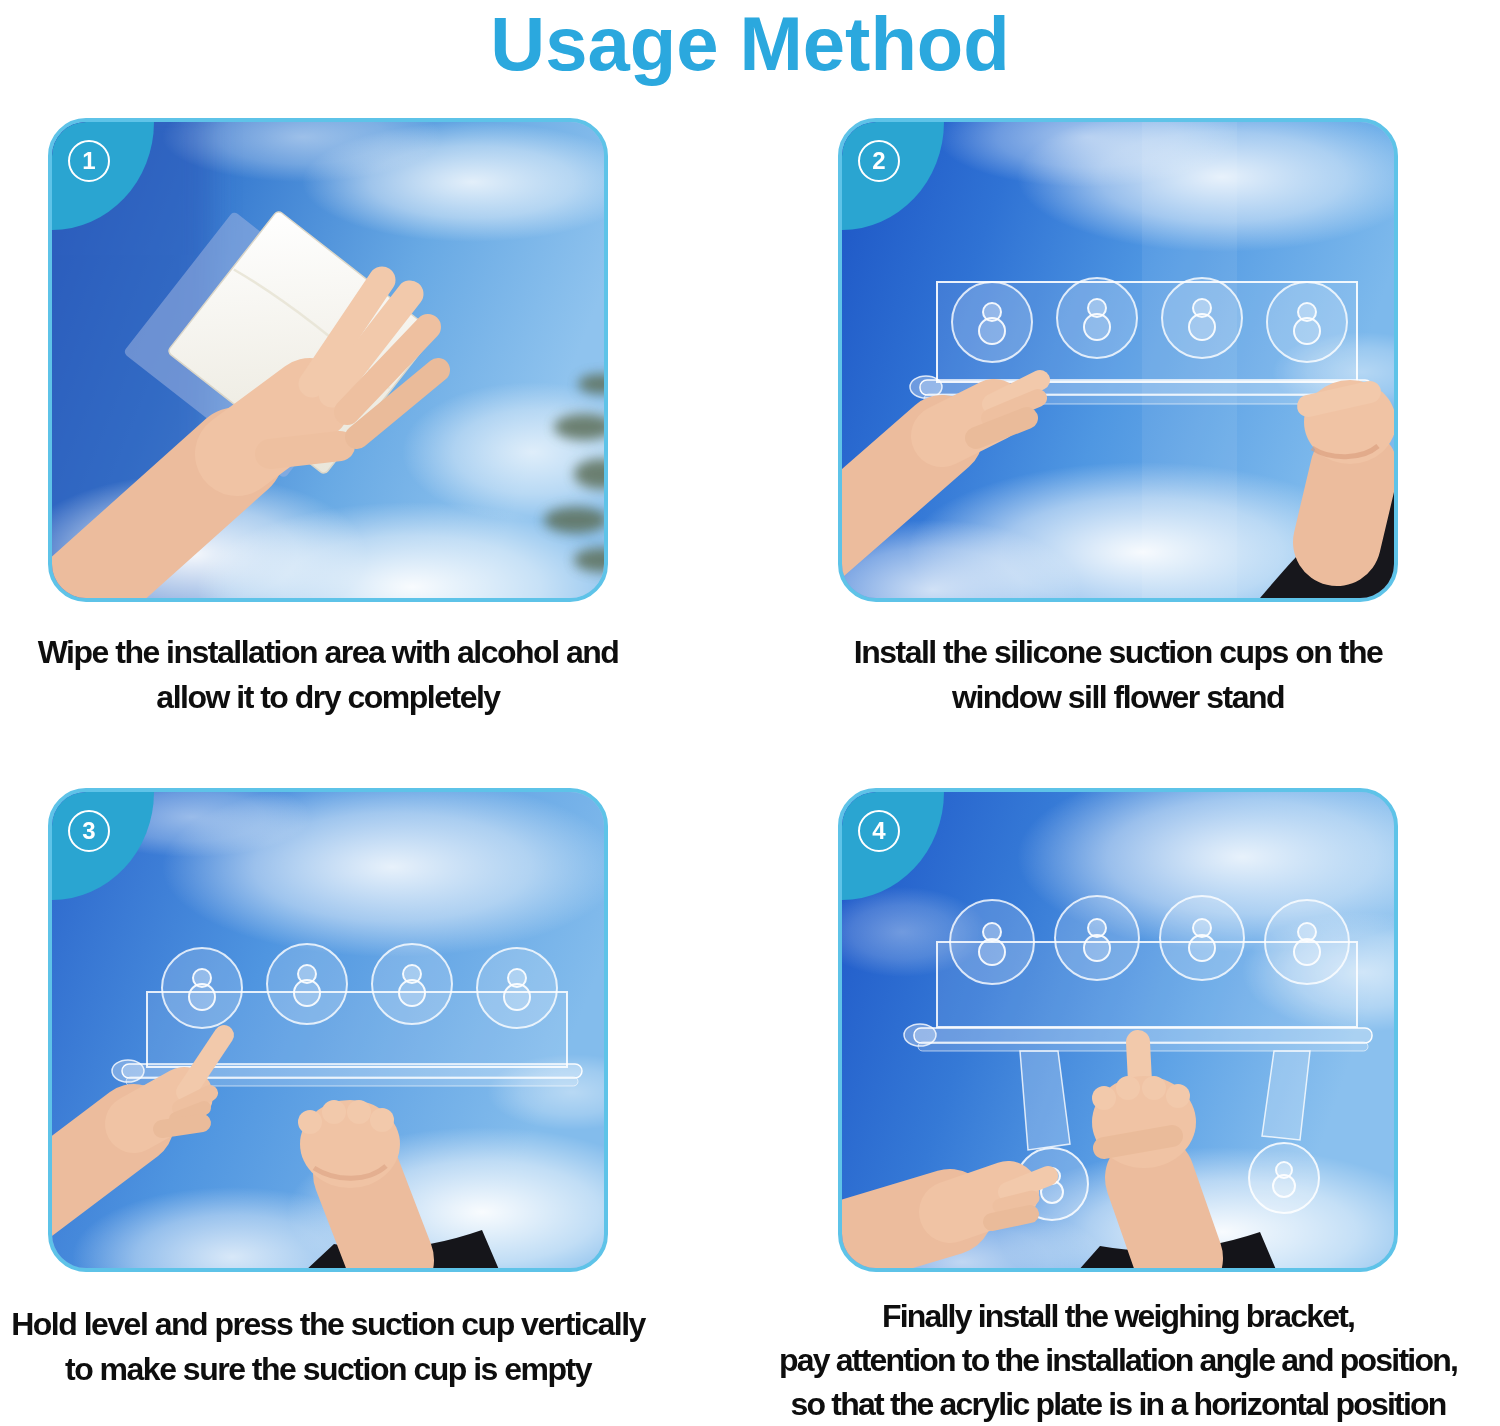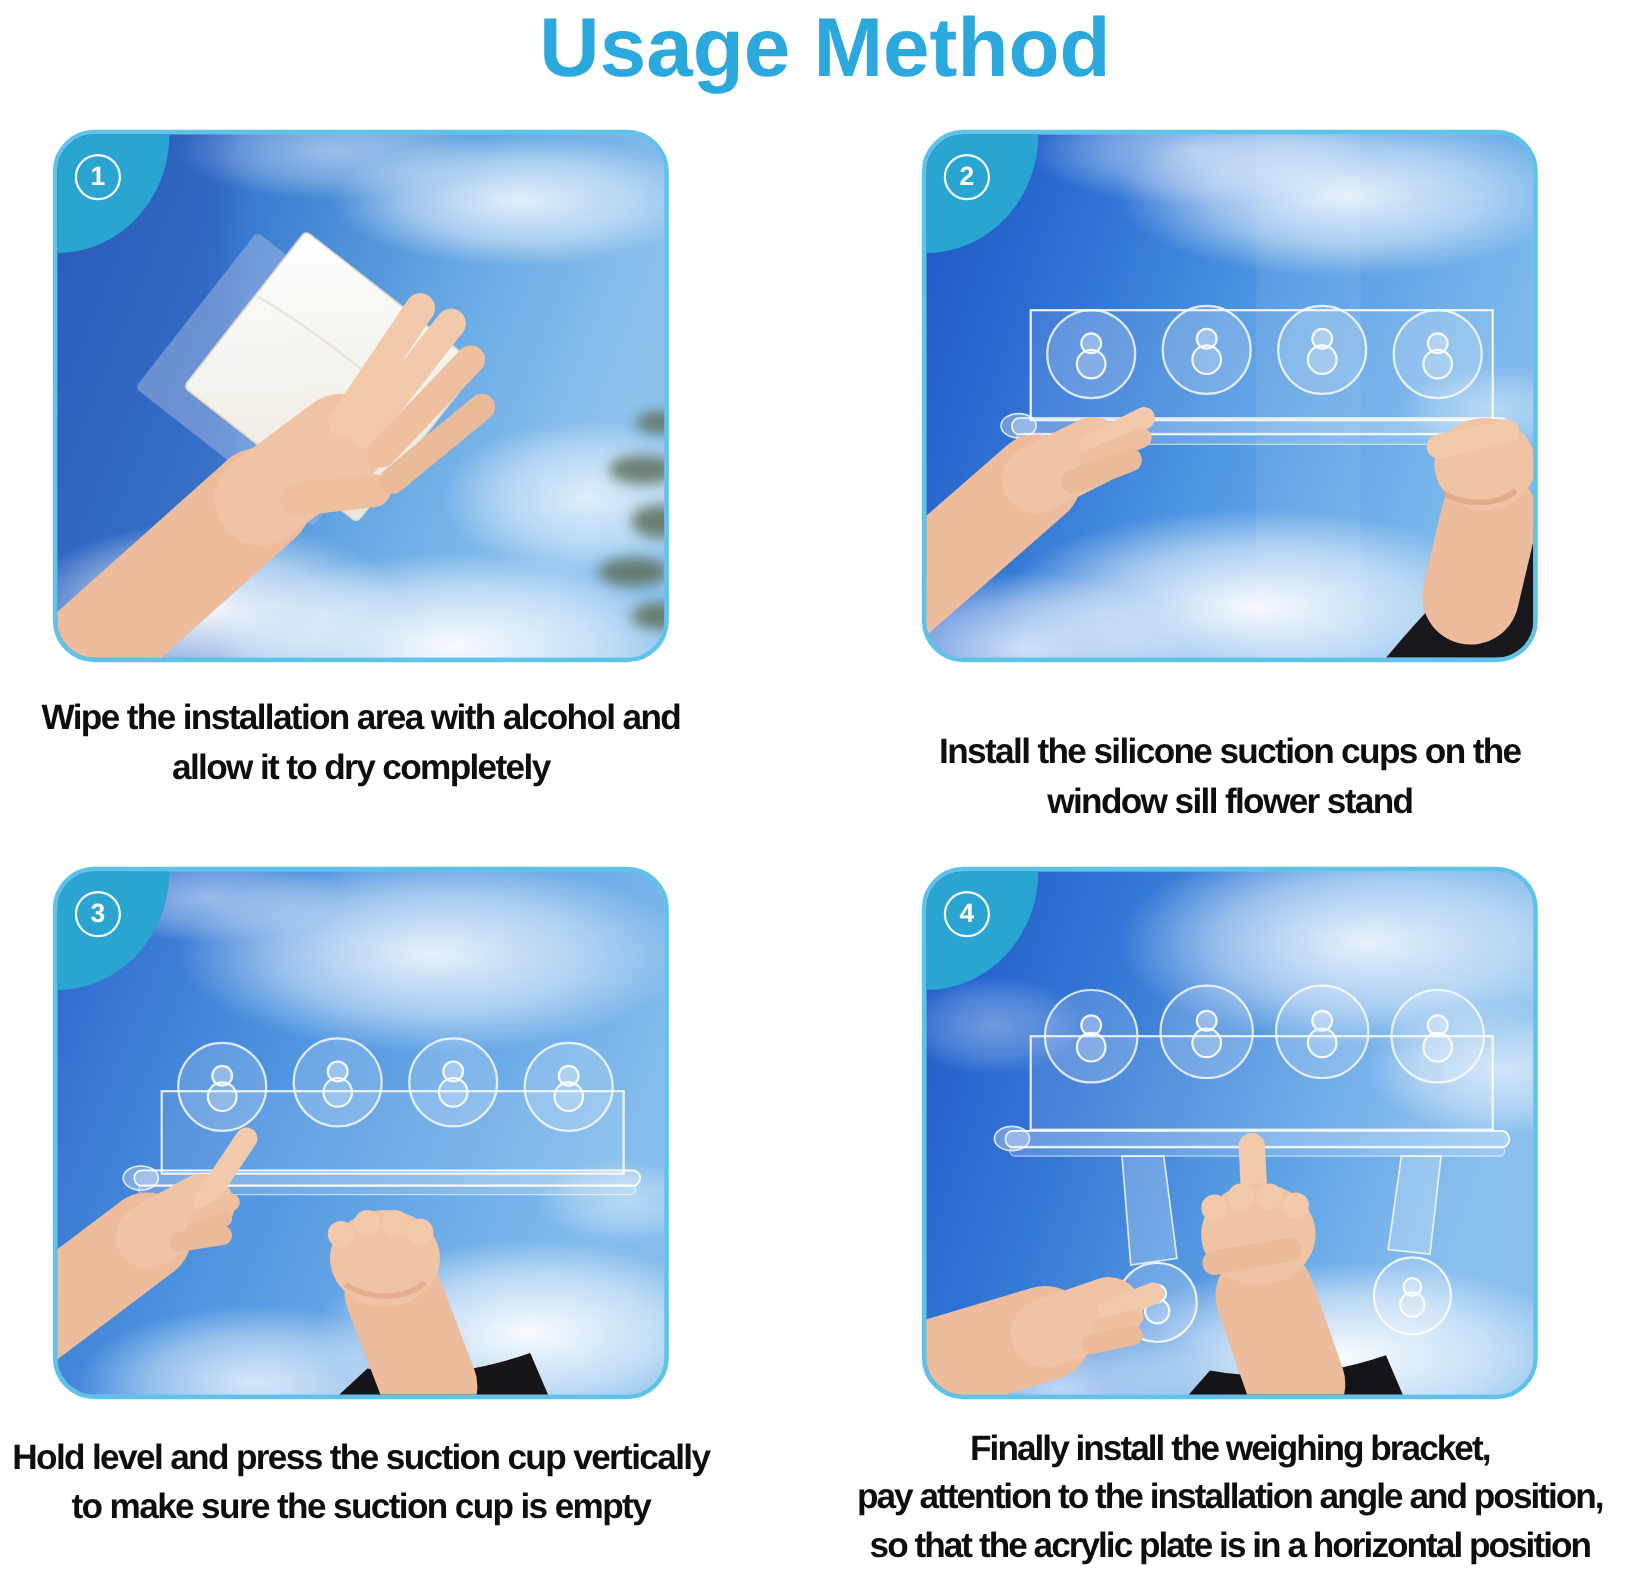--- a/index.html
+++ b/index.html
@@ -35,21 +35,21 @@
   .caption{
     position:absolute;margin:0;text-align:center;color:var(--caption);
     font-size:32px;line-height:45px;font-weight:bold;letter-spacing:-1.5px;
     white-space:pre-line;
   }
   #card1{left:48px;top:118px;}
   #card2{left:838px;top:118px;}
   #card3{left:48px;top:788px;}
   #card4{left:838px;top:788px;}
   #cap1{left:-32px;top:630px;width:720px;}
-  #cap2{left:758px;top:661px;width:720px;}
+  #cap2{left:758px;top:630px;width:720px;}
   #cap3{left:-52px;top:1302px;width:760px;}
   #cap4{left:708px;top:1294px;width:820px;line-height:44px;letter-spacing:-1.8px;}
 </style>
 </head>
 <body>
 
 <h1 class="page-title">Usage Method</h1>
 
 <article class="card" id="card1">
   <div class="photo">

